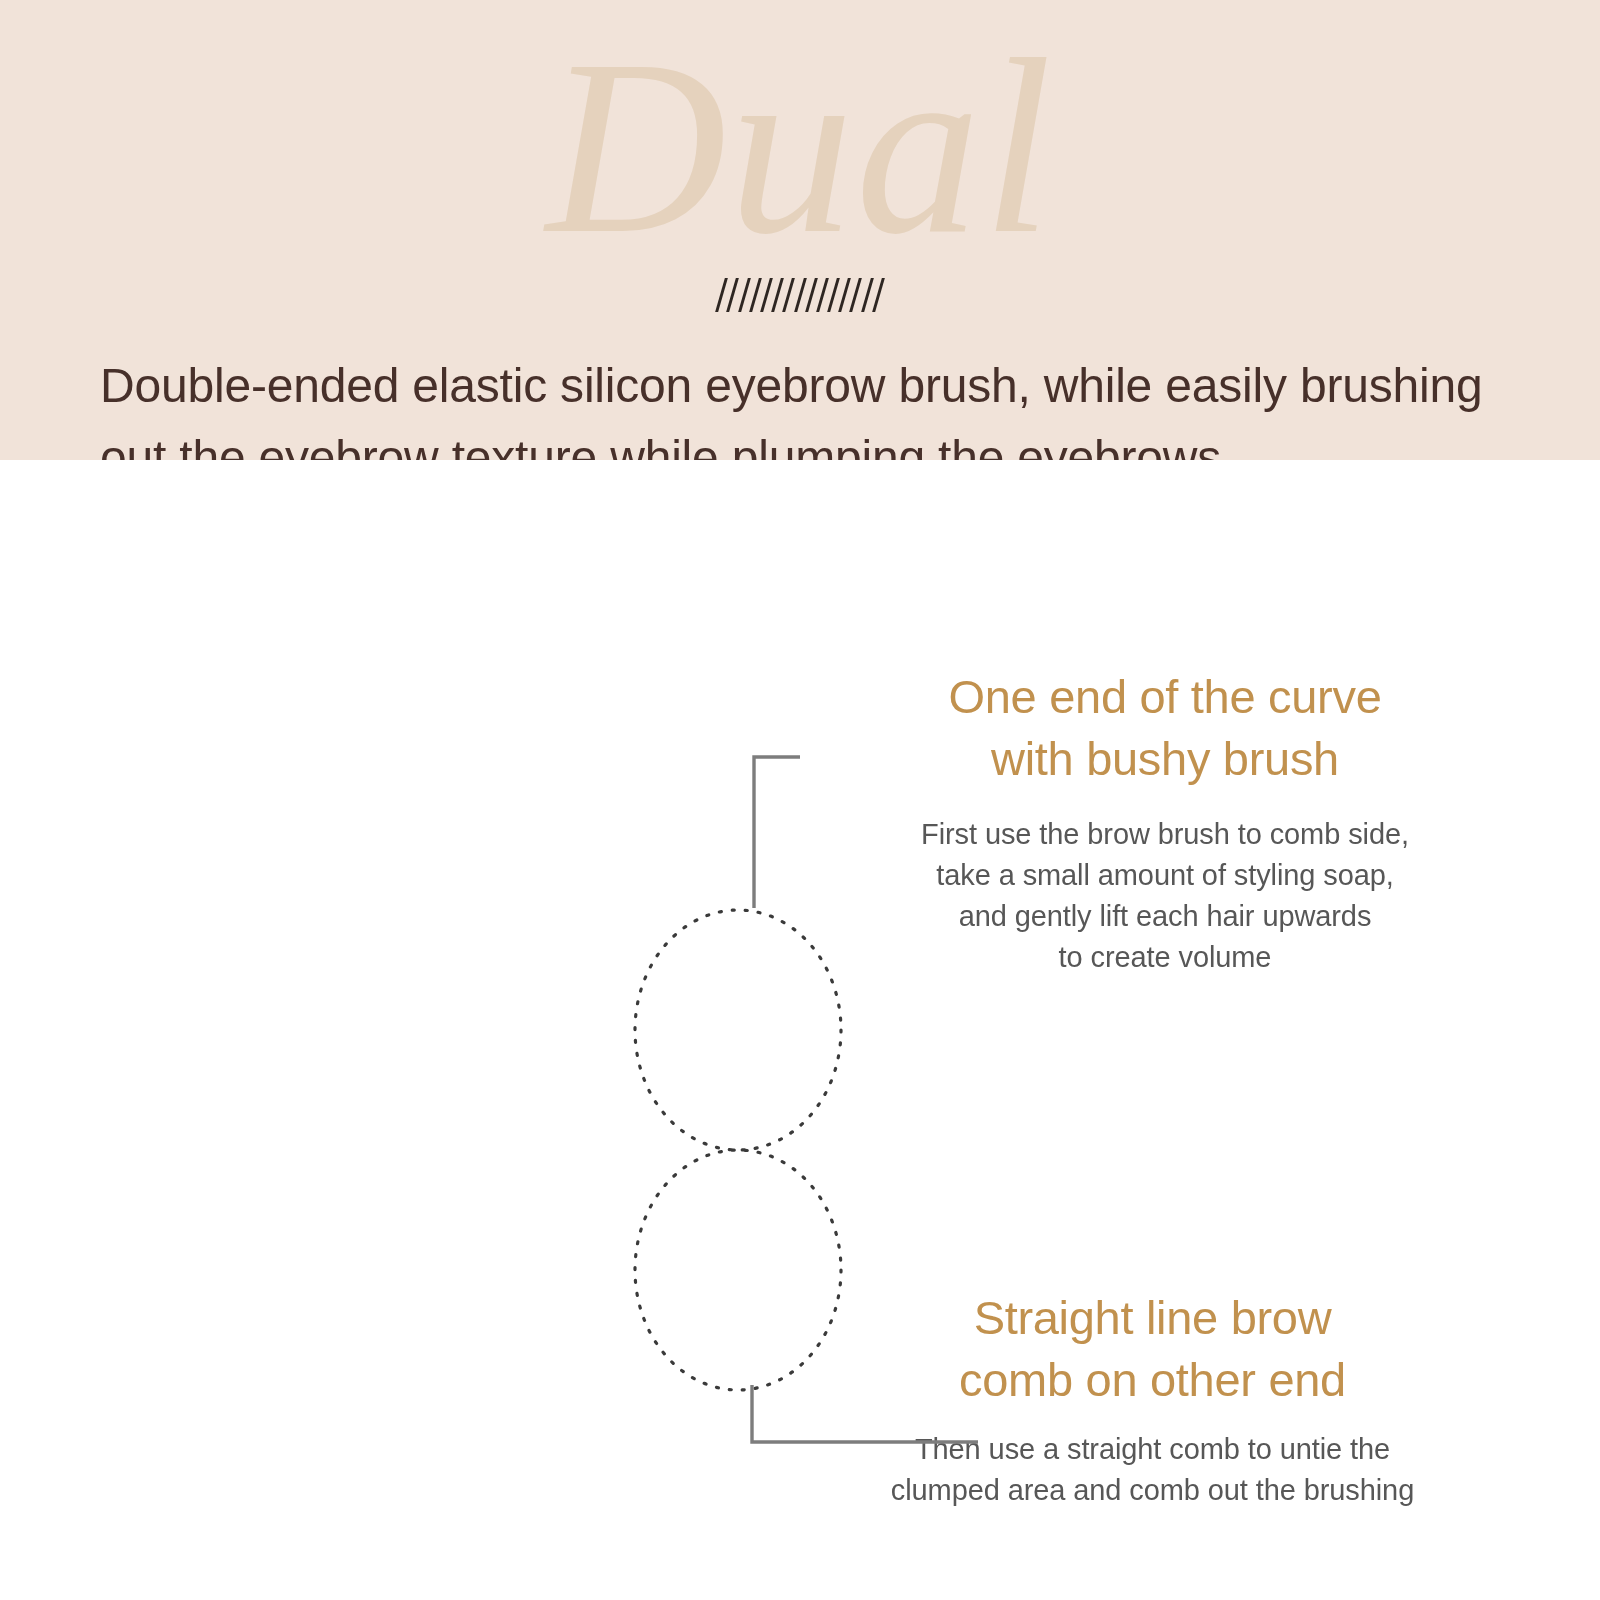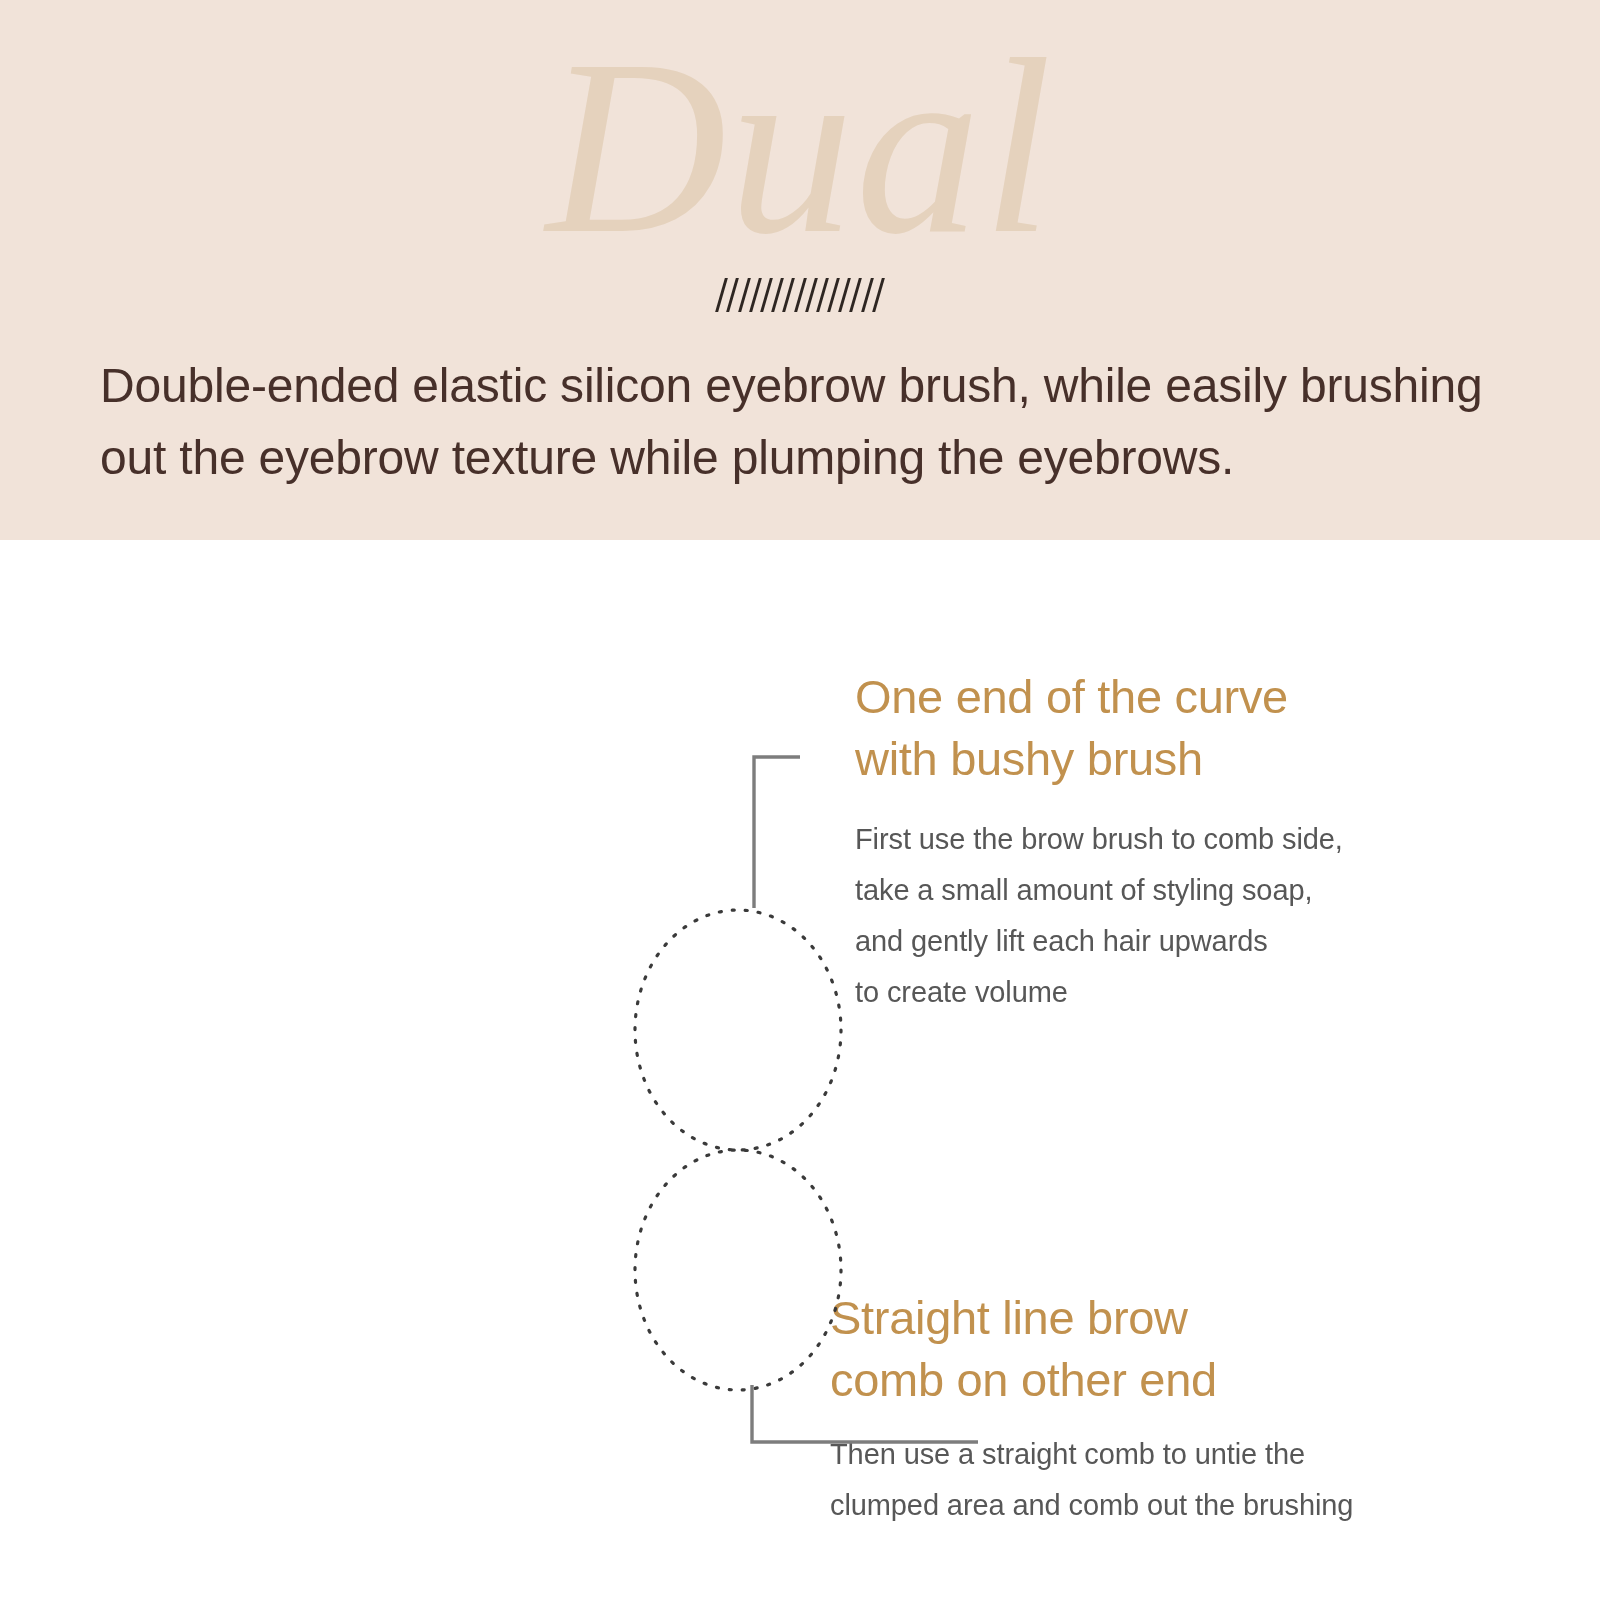--- a/index.html
+++ b/index.html
@@ -14,21 +14,21 @@
     font-family: "Liberation Sans", sans-serif;
     overflow: hidden;
     position: relative;
   }
 
   
   .hero {
     position: absolute;
     left: 0; top: 0;
     width: 1600px;
-    height: 540px;
+    height: 460px;
     background: #f1e3d9;
     overflow: hidden;
   }
   .hero-title {
     position: absolute;
     left: 0; top: 22px;
     width: 1600px;
     text-align: center;
     font-family: "Liberation Serif", "DejaVu Serif", serif;
     font-style: italic;
@@ -72,33 +72,33 @@
     position: absolute;
     left: 0; top: 604px;
     width: 1600px;
     height: 996px;
     background: #ffffff;
   }
 
   
   .callout {
     position: absolute;
-    text-align: left;
+    text-align: center;
   }
   .callout-title {
     font-size: 47px;
     line-height: 62px;
     font-weight: 400;
     color: #c1914e;
     letter-spacing: -0.3px;
     white-space: pre-line;
   }
   .callout-body {
     font-size: 29px;
-    line-height: 51px;
+    line-height: 41px;
     font-weight: 400;
     color: #575757;
     letter-spacing: -0.1px;
     white-space: pre-line;
   }
   #callout-top {
     left: 855px; top: 62px;
     width: 620px;
   }
   #callout-top .callout-body { margin-top: 24px; }

